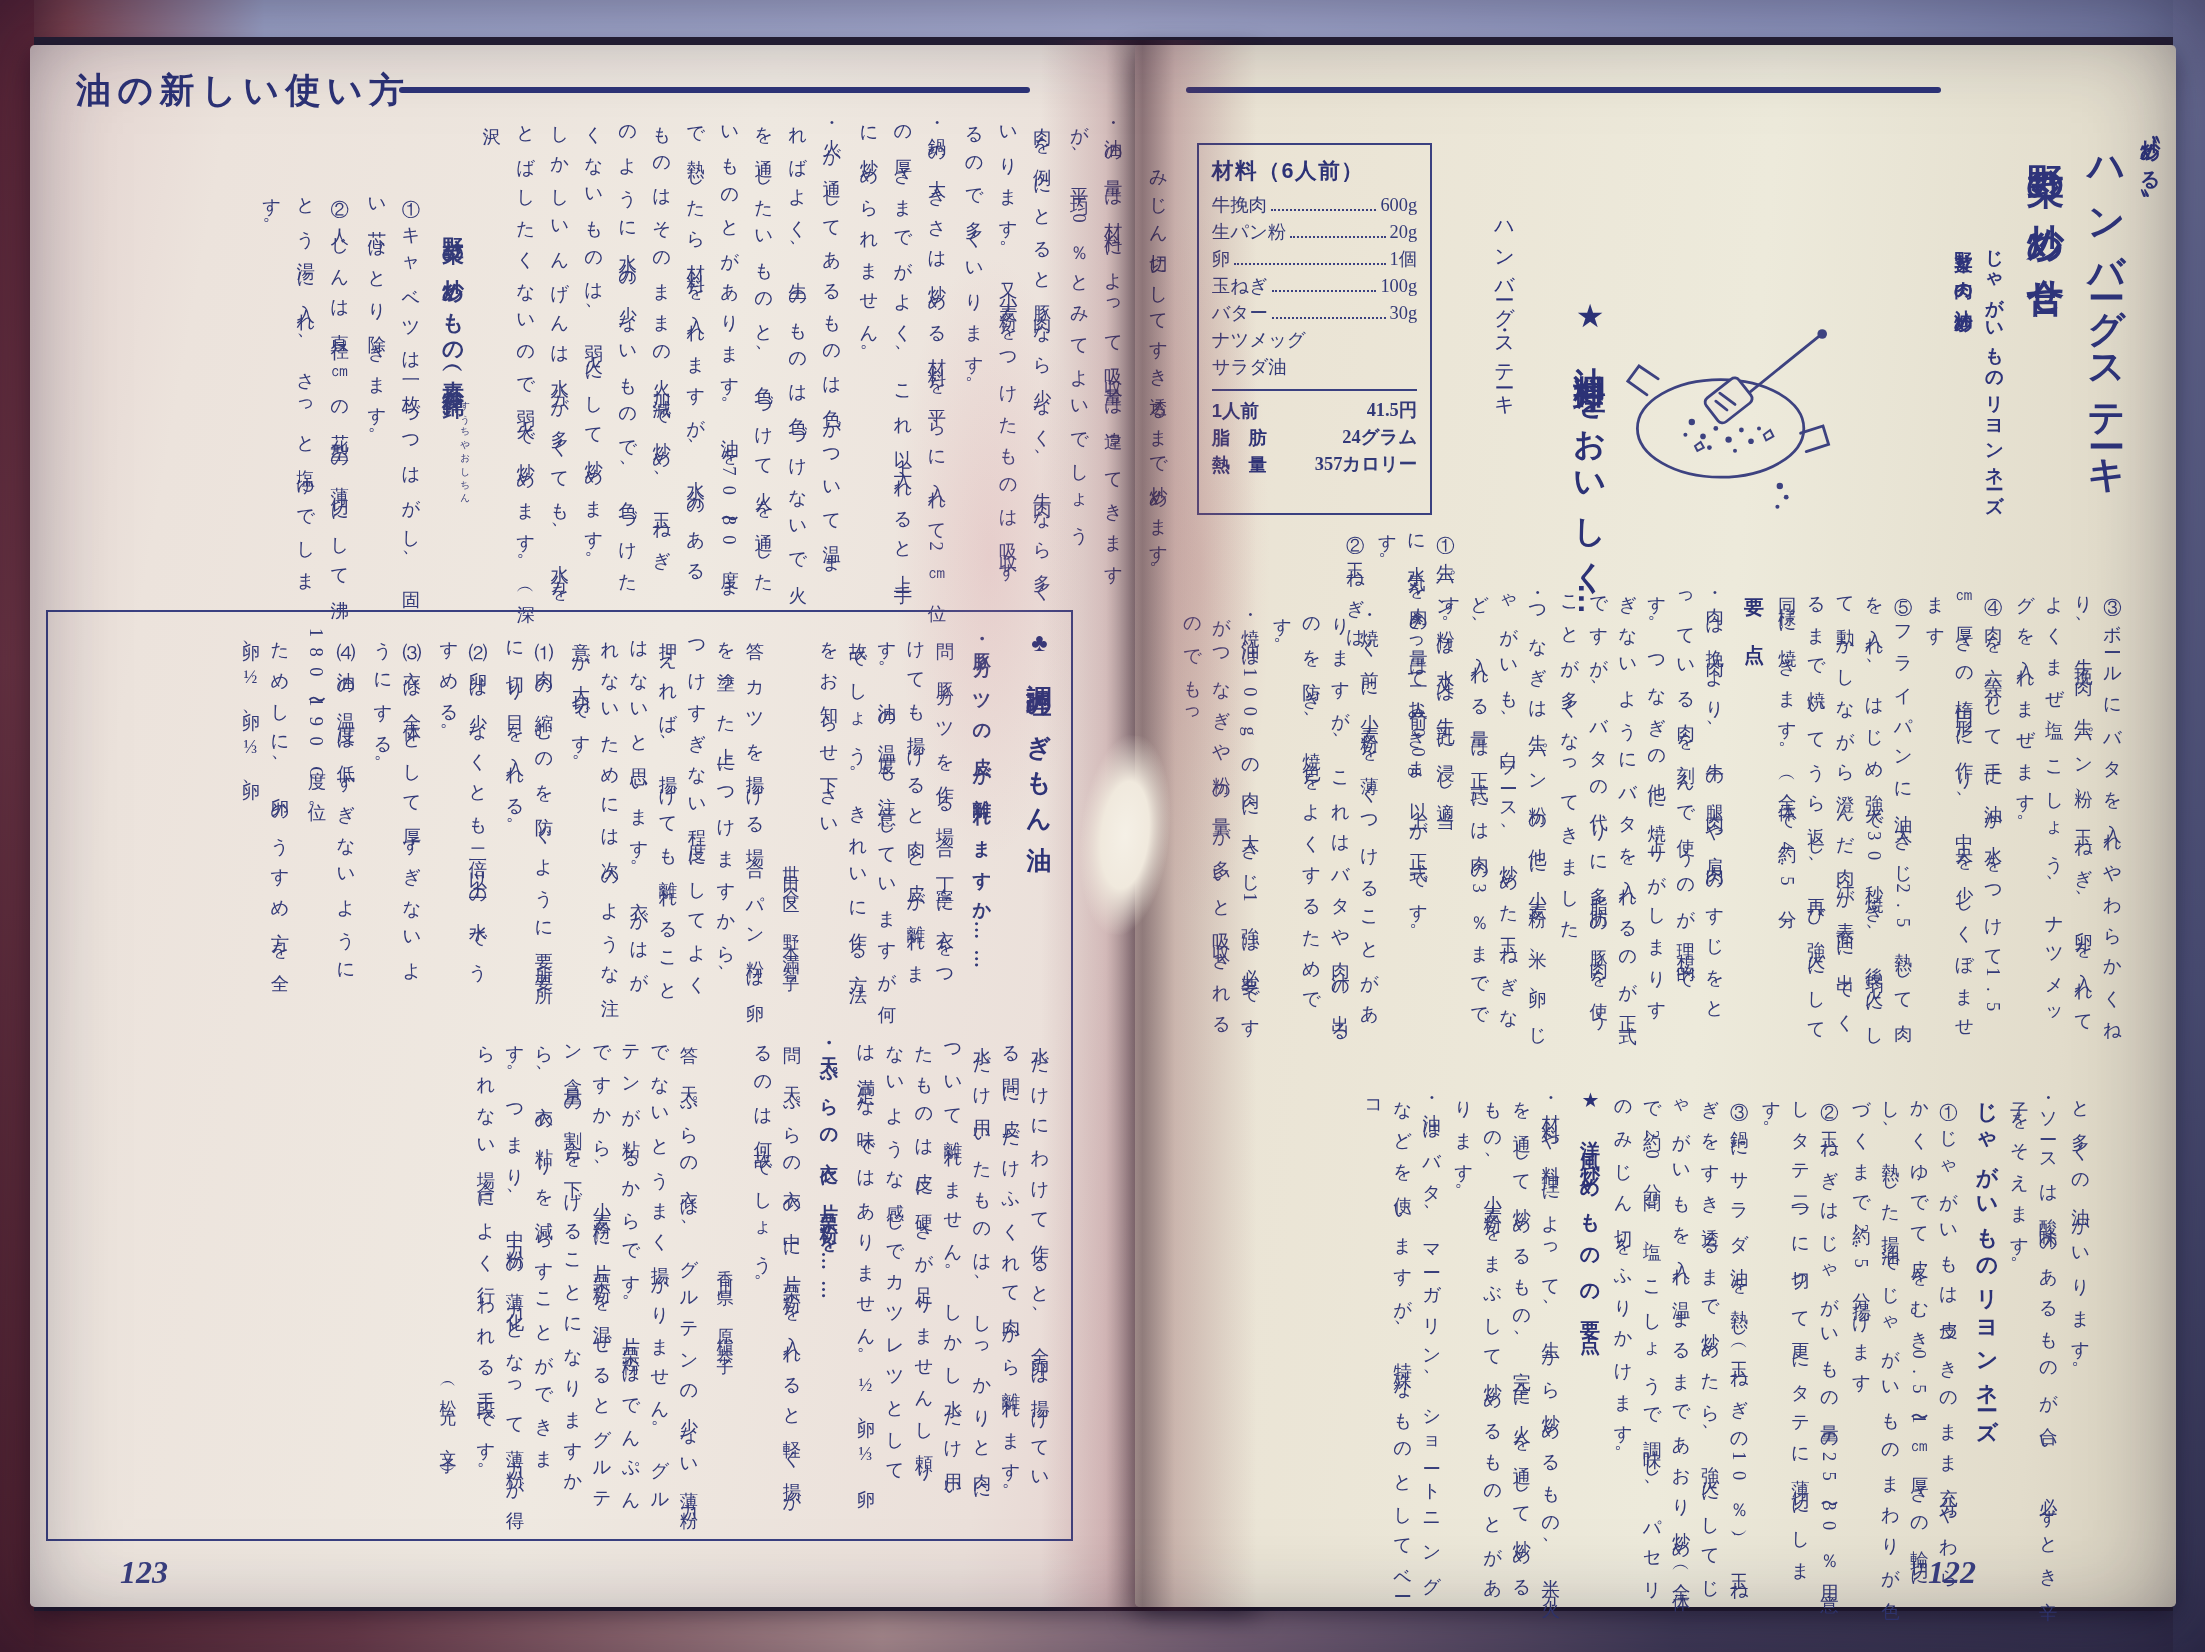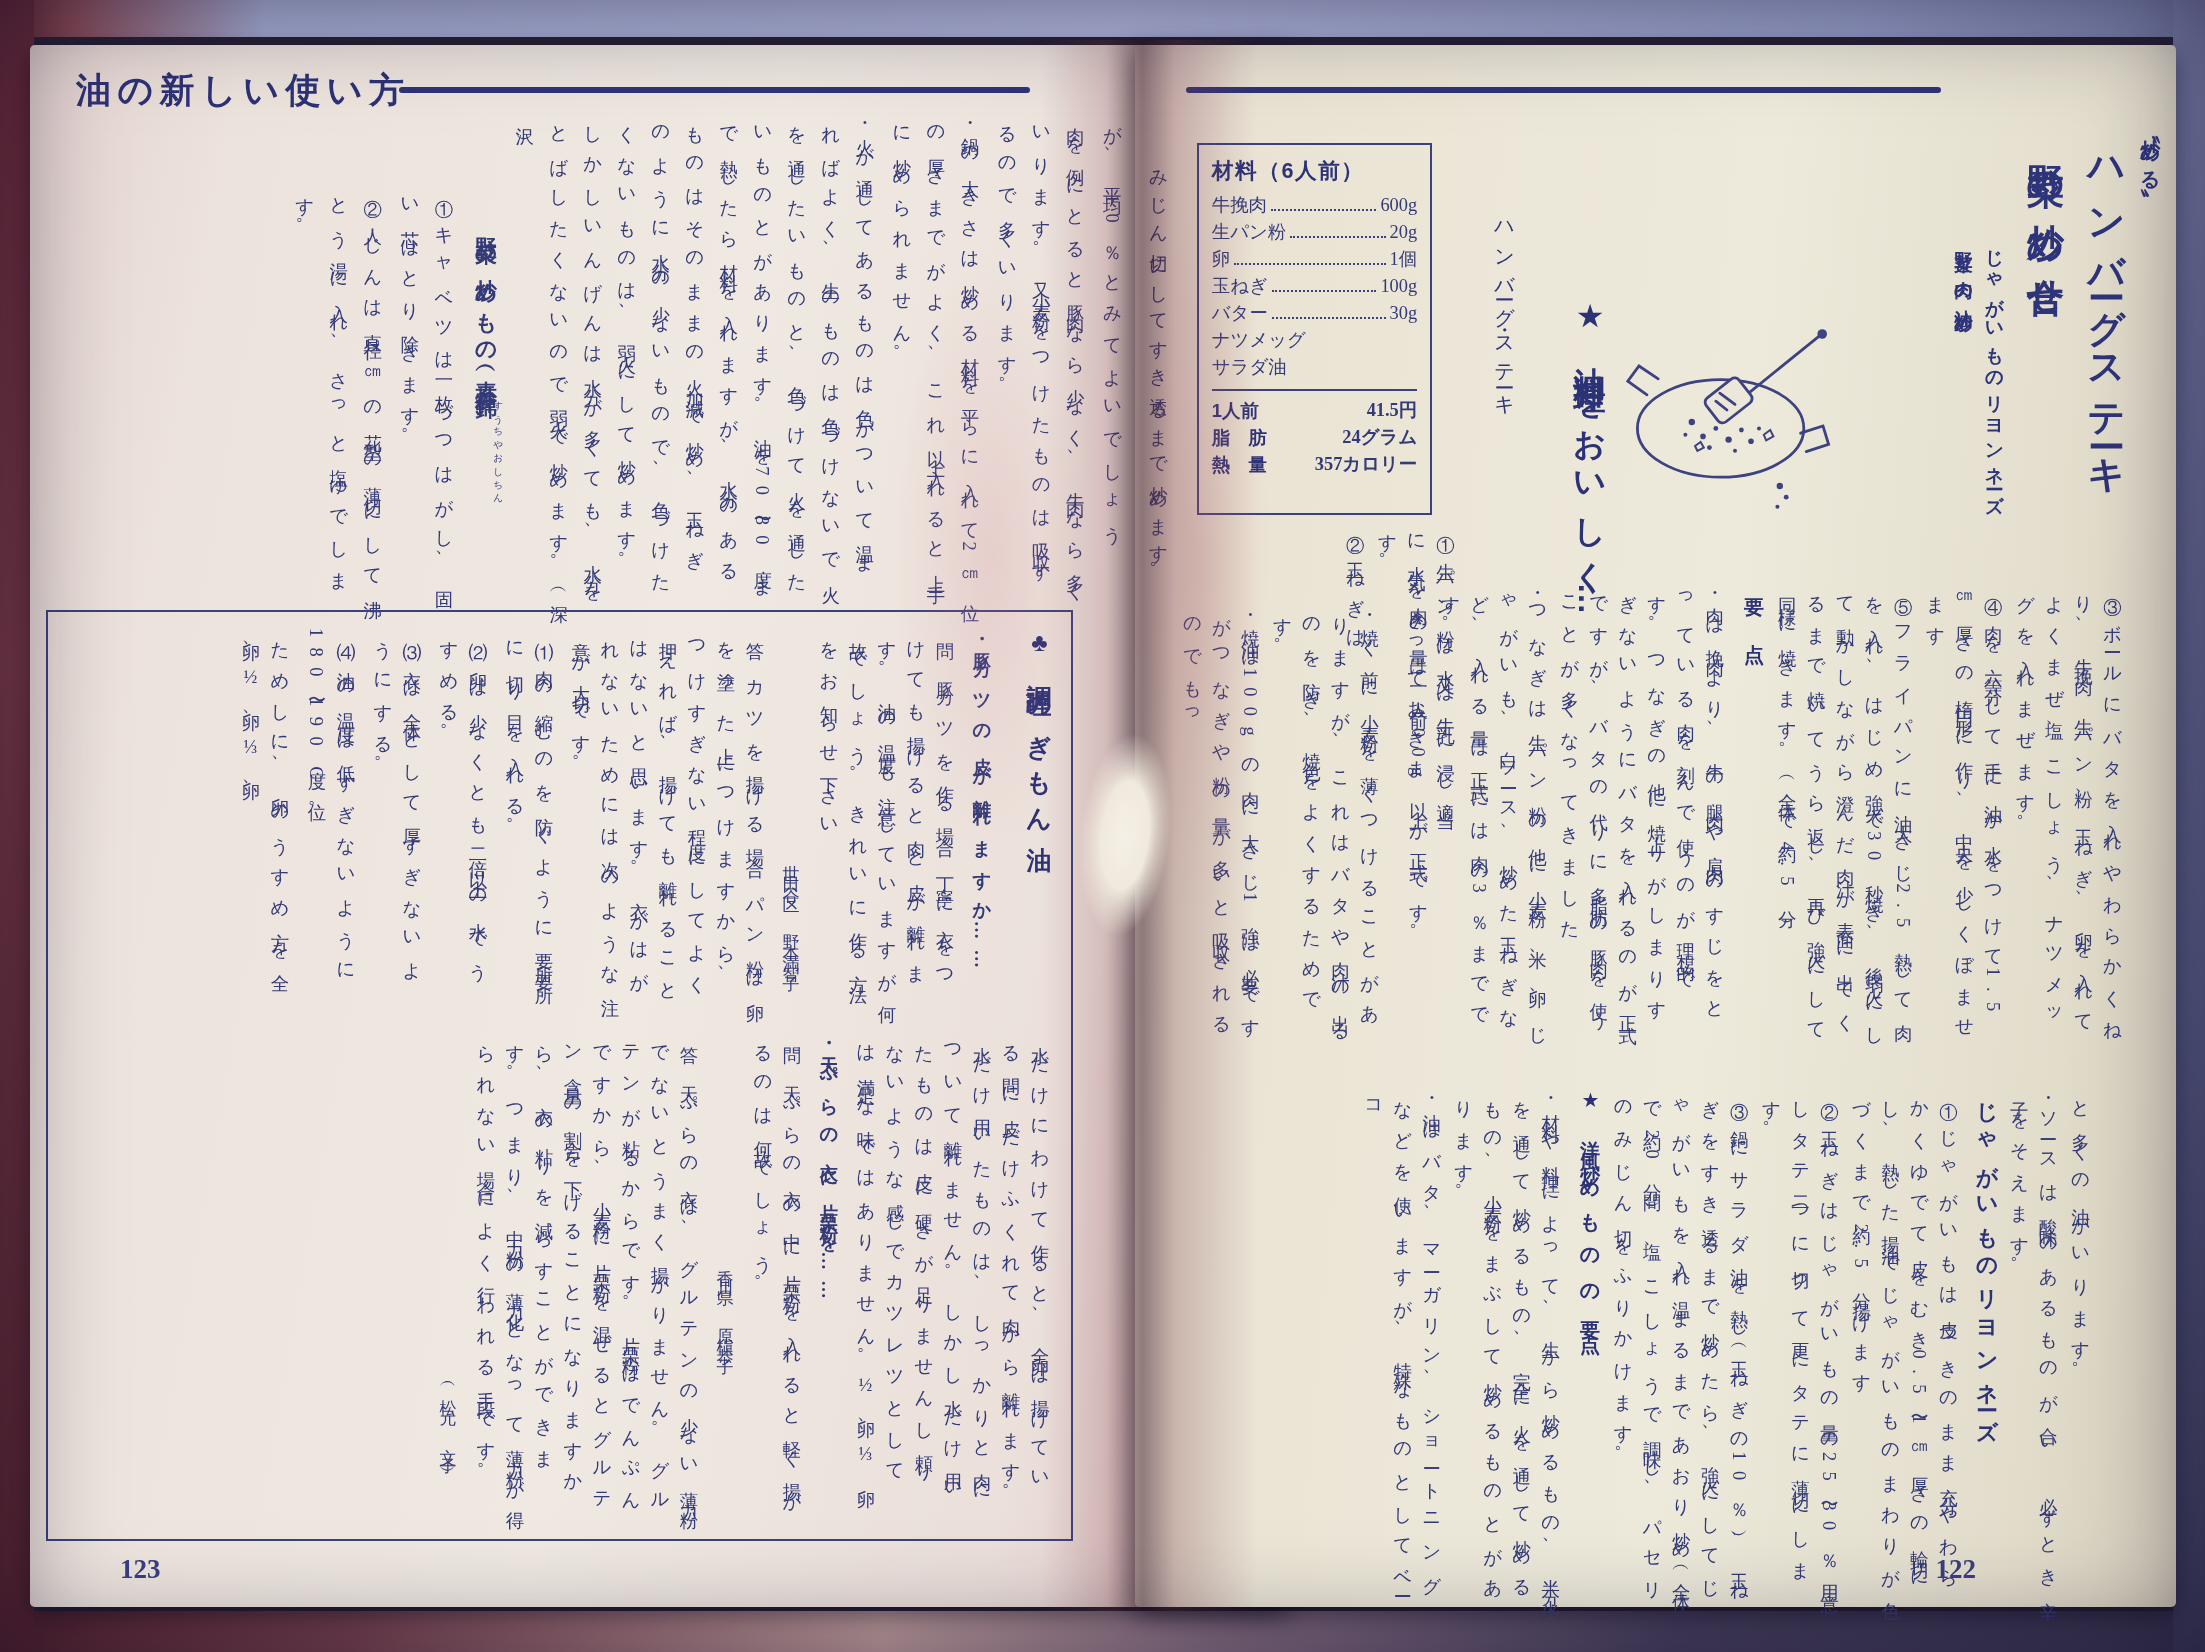--- a/index.html
+++ b/index.html
@@ -12,21 +12,21 @@
     background:linear-gradient(90deg,#54222d 0%,#7a4450 16%,#caa7a5 40%,#8d7487 55%,#494361 76%,#363350 100%);}
   .cover-left{position:absolute;left:0;top:0;width:34px;height:100%;
     background:linear-gradient(180deg,#6b2b3a,#7e3d49 40%,#5a2530);}
   .cover-right{position:absolute;right:0;top:0;width:32px;height:100%;
     background:linear-gradient(180deg,#8087b2,#5c628c 60%,#3c3c5c);}
   .vignette{position:absolute;inset:0;box-shadow:inset 0 0 112px rgba(18,12,38,.6);pointer-events:none;z-index:40;}
 
   .page{position:absolute;top:45px;height:1562px;border-radius:4.8px;
         box-shadow:0 8px 27px rgba(10,6,24,.55);}
   .page-left{left:30px;width:1225px;
-    background:linear-gradient(100deg,#e3d2cf 0%,#ece3dc 14%,#efe9e1 50%,#ebe0da 80%,#dfc5c5 100%);padding-left:33px;}
+    background:linear-gradient(100deg,#e3d2cf 0%,#ece3dc 14%,#efe9e1 50%,#ebe0da 80%,#dfc5c5 100%);}
   .page-right{left:1135px;width:1041px;
     background:linear-gradient(95deg,#e2d0cc 0%,#eae3d4 9%,#edeadb 55%,#e2dccb 86%,#d4cdbb 100%);}
   .gutter{position:absolute;left:1041px;top:40px;width:216px;height:1571px;z-index:30;pointer-events:none;
     background:linear-gradient(90deg,rgba(70,30,45,0) 0%,rgba(130,60,75,.22) 30%,rgba(55,22,35,.50) 47%,rgba(120,60,70,.28) 62%,rgba(70,30,45,0) 100%);}
   .tear{position:absolute;left:1081px;top:735px;width:88px;height:200px;z-index:31;pointer-events:none;
     background:radial-gradient(ellipse at center,#f5f0e6 0%,#f0e9dd 38%,rgba(240,233,221,0) 72%);transform:rotate(6deg);}
   .stain{position:absolute;z-index:5;pointer-events:none;border-radius:50%;}
   
   .lp-header{position:absolute;left:46px;top:22.4px;font-family:"Liberation Sans","DejaVu Sans",sans-serif;
     font-weight:bold;font-size:35px;letter-spacing:6.4px;color:#2c3276;}
@@ -67,21 +67,21 @@
   .ing-title{font-family:"Liberation Sans","DejaVu Sans",sans-serif;font-weight:bold;font-size:21.6px;
              letter-spacing:1.6px;color:#2c3276;margin-bottom:6.4px;}
   .ing-row{display:flex;align-items:baseline;font-size:18.4px;line-height:27px;}
   .leader{flex:1;border-bottom:2.4px dotted #3a4080;margin:0 4px 5.6px;}
   .ing-amt{white-space:nowrap;}
   .ing-rule{height:2px;background:#3a4080;margin:8px 0 6.4px;}
   .nut-row{display:flex;font-size:18.4px;line-height:27px;font-weight:bold;}
   .nut-label{font-family:"Liberation Sans","DejaVu Sans",sans-serif;width:83px;color:#2c3276;}
   .nut-val{flex:1;text-align:right;}
 
-  .pagenum{position:absolute;font-size:27px;font-weight:bold;color:#3a4080;
+  .pagenum{position:absolute;font-size:32px;font-weight:bold;font-style:italic;color:#3a4080;
            font-family:"Liberation Serif","DejaVu Serif",serif;}
 </style>
 </head>
 <body>
 
 <div class="stage">
   <div class="cover-top"></div>
   <div class="cover-bottom"></div>
   <div class="cover-left"></div>
   <div class="cover-right"></div>

